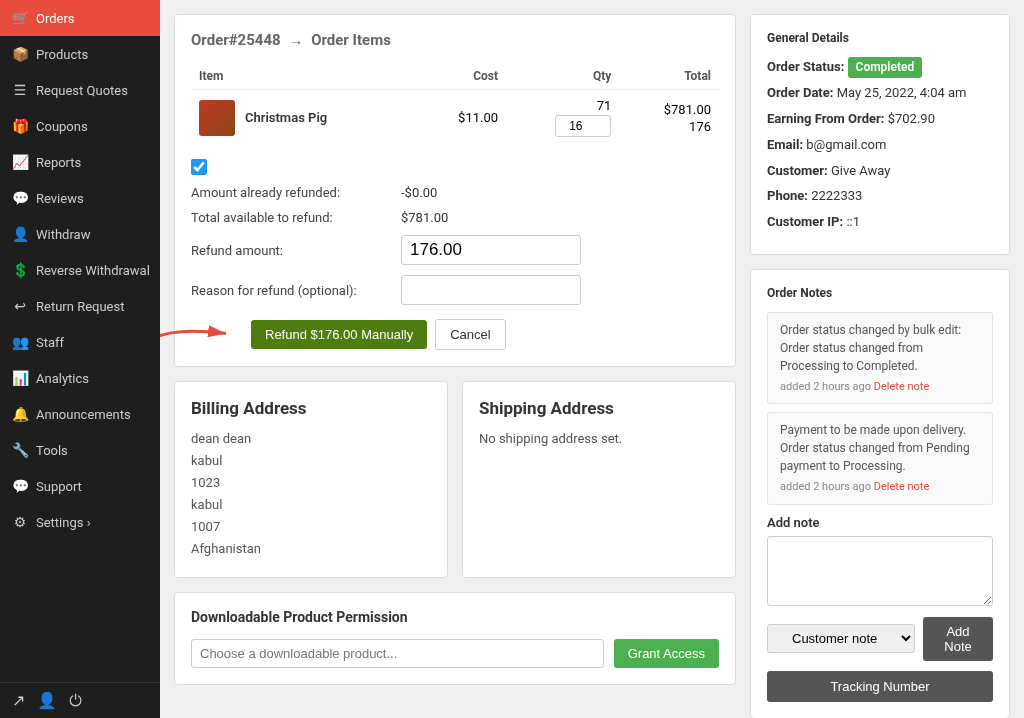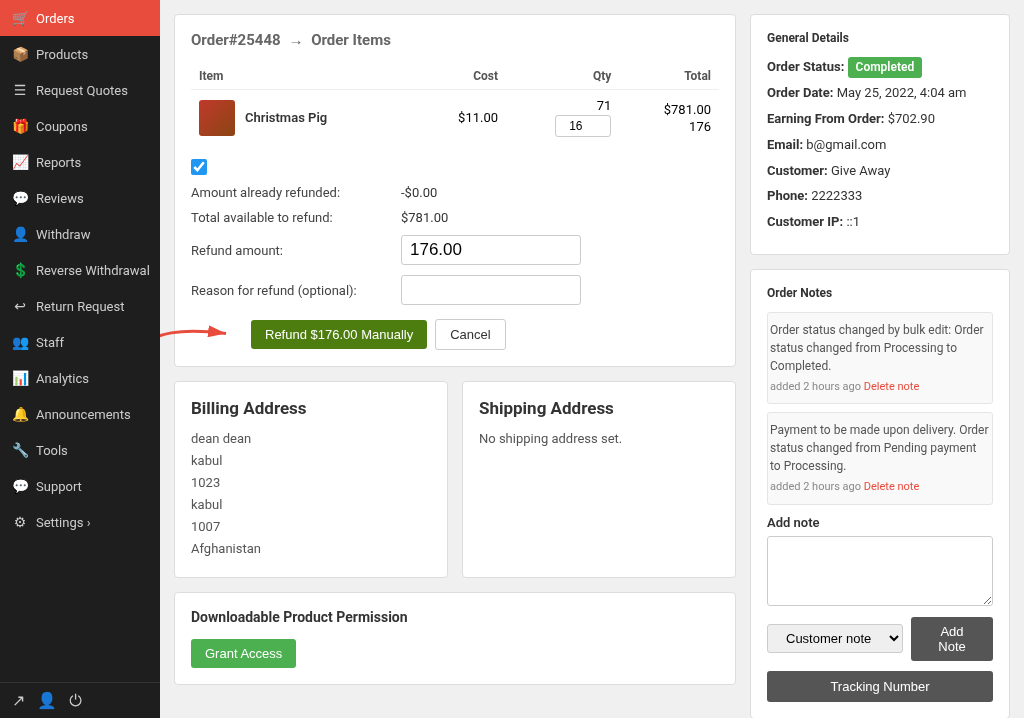--- a/index.html
+++ b/index.html
@@ -182,21 +182,21 @@
       border-radius: 3px;
       font-size: 12px;
       font-weight: 600;
     }
 
     
     .note-box {
       background: #f9f9f9;
       border: 1px solid #e5e5e5;
       border-radius: 3px;
-      padding: 8px 2px;
+      padding: 8px 12px;
       margin-bottom: 8px;
       font-size: 12px;
       color: #555;
       line-height: 1.5;
     }
     .note-meta { font-size: 11px; color: #888; margin-top: 4px; }
     .note-meta a { color: #e74c3c; text-decoration: none; cursor: pointer; }
     .add-note-label { font-weight: 600; color: #333; margin: 10px 0 6px; font-size: 13px; }
     .note-textarea {
       width: 100%;
@@ -204,21 +204,21 @@
       border: 1px solid #ccc;
       border-radius: 3px;
       padding: 6px;
       font-size: 13px;
       resize: vertical;
     }
     .note-actions { display: flex; gap: 8px; align-items: center; margin-top: 8px; }
     .note-type-select {
       border: 1px solid #ccc;
       border-radius: 3px;
-      padding: 5px 14px;
+      padding: 5px 20px;
       font-size: 13px;
       cursor: pointer;
     }
     .btn-add-note {
       background: #555;
       color: #fff;
       border: none;
       padding: 7px 14px;
       border-radius: 3px;
       cursor: pointer;
@@ -401,20 +401,21 @@
       </div>
       <div class="card">
         <div class="address-title">Shipping Address</div>
         <div class="address-text">No shipping address set.</div>
       </div>
     </div>
 
     <div class="card">
       <div class="dl-title">Downloadable Product Permission</div>
       <div class="dl-row">
+        <input class="dl-select" type="text" placeholder="Choose a downloadable product..." style="">
         <button class="btn-grant">Grant Access</button>
       </div>
     </div>
 
   </div>
 
   <div class="right-panel">
 
     <div class="card">
       <div class="section-title">General Details</div>

